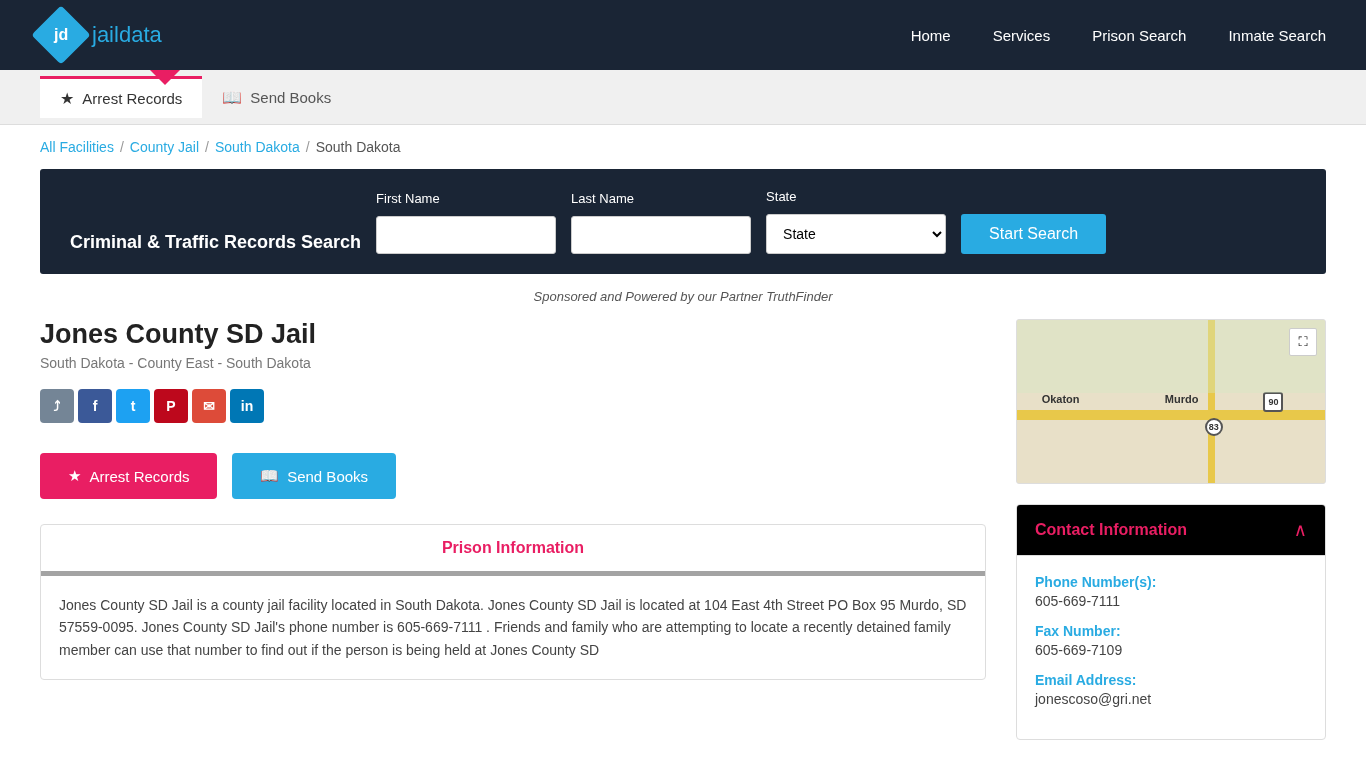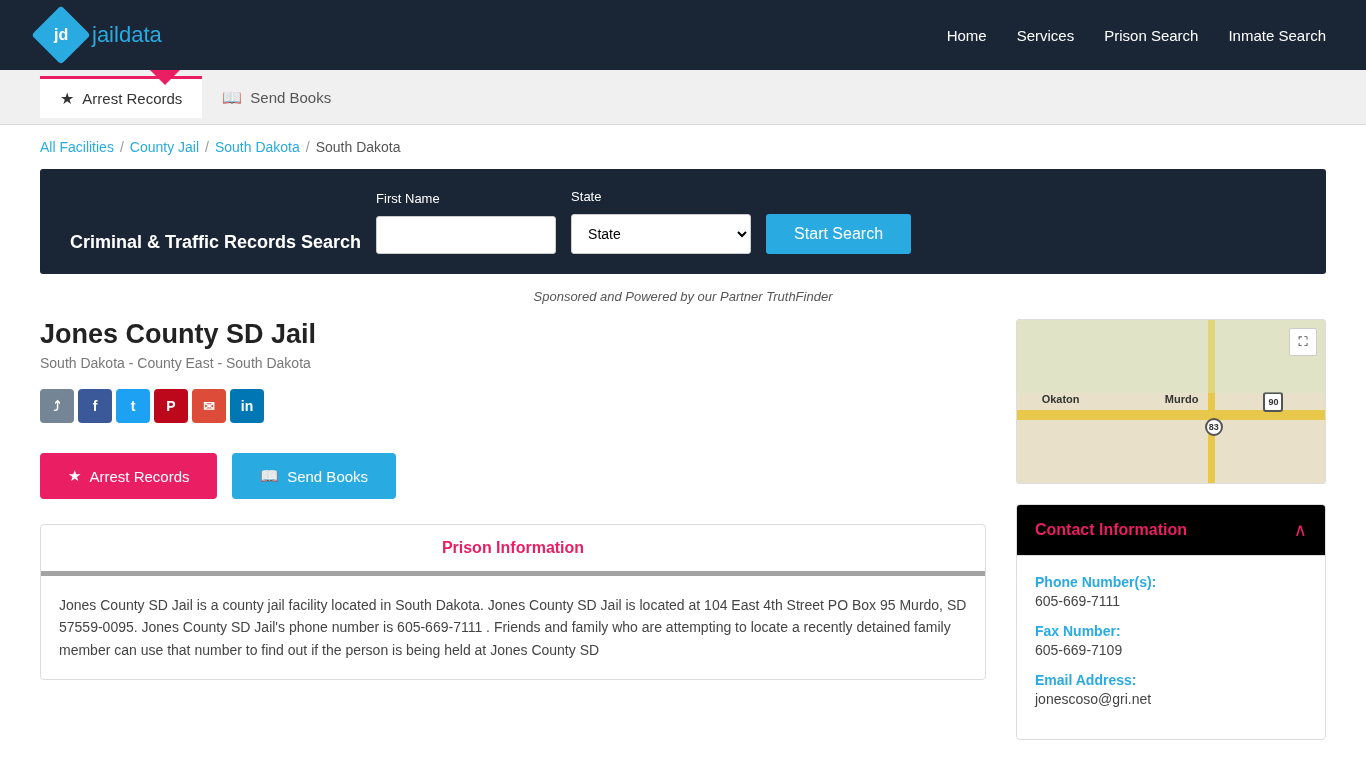--- a/index.html
+++ b/index.html
@@ -38,21 +38,21 @@
     .logo-text {
       color: #fff;
       font-size: 22px;
       font-weight: normal;
     }
     .logo-text span {
       color: #29abe2;
     }
     .nav-links {
       display: flex;
-      gap: 30px;
+      gap: 42px;
     }
     .nav-links a {
       color: #fff;
       text-decoration: none;
       font-size: 15px;
     }
 
     
     .tab-bar {
       background: #f0f0f0;
@@ -393,20 +393,24 @@
   <span class="separator">/</span>
   <a href="#">South Dakota</a>
   <span class="separator">/</span>
   <span class="current">South Dakota</span>
 </div>
 
 <div class="search-bar">
   <div class="search-bar-title">Criminal &amp; Traffic Records Search</div>
   <div class="search-field">
     <label>First Name</label>
+    <input type="text" placeholder="" style="">
+  </div>
+  <div class="search-field">
+    <label>Last Name</label>
     <input type="text" placeholder="" style="">
   </div>
   <div class="search-field">
     <label>State</label>
     <select>
       <option>State</option>
     </select>
   </div>
   <button class="btn-search">Start Search</button>
 </div>

